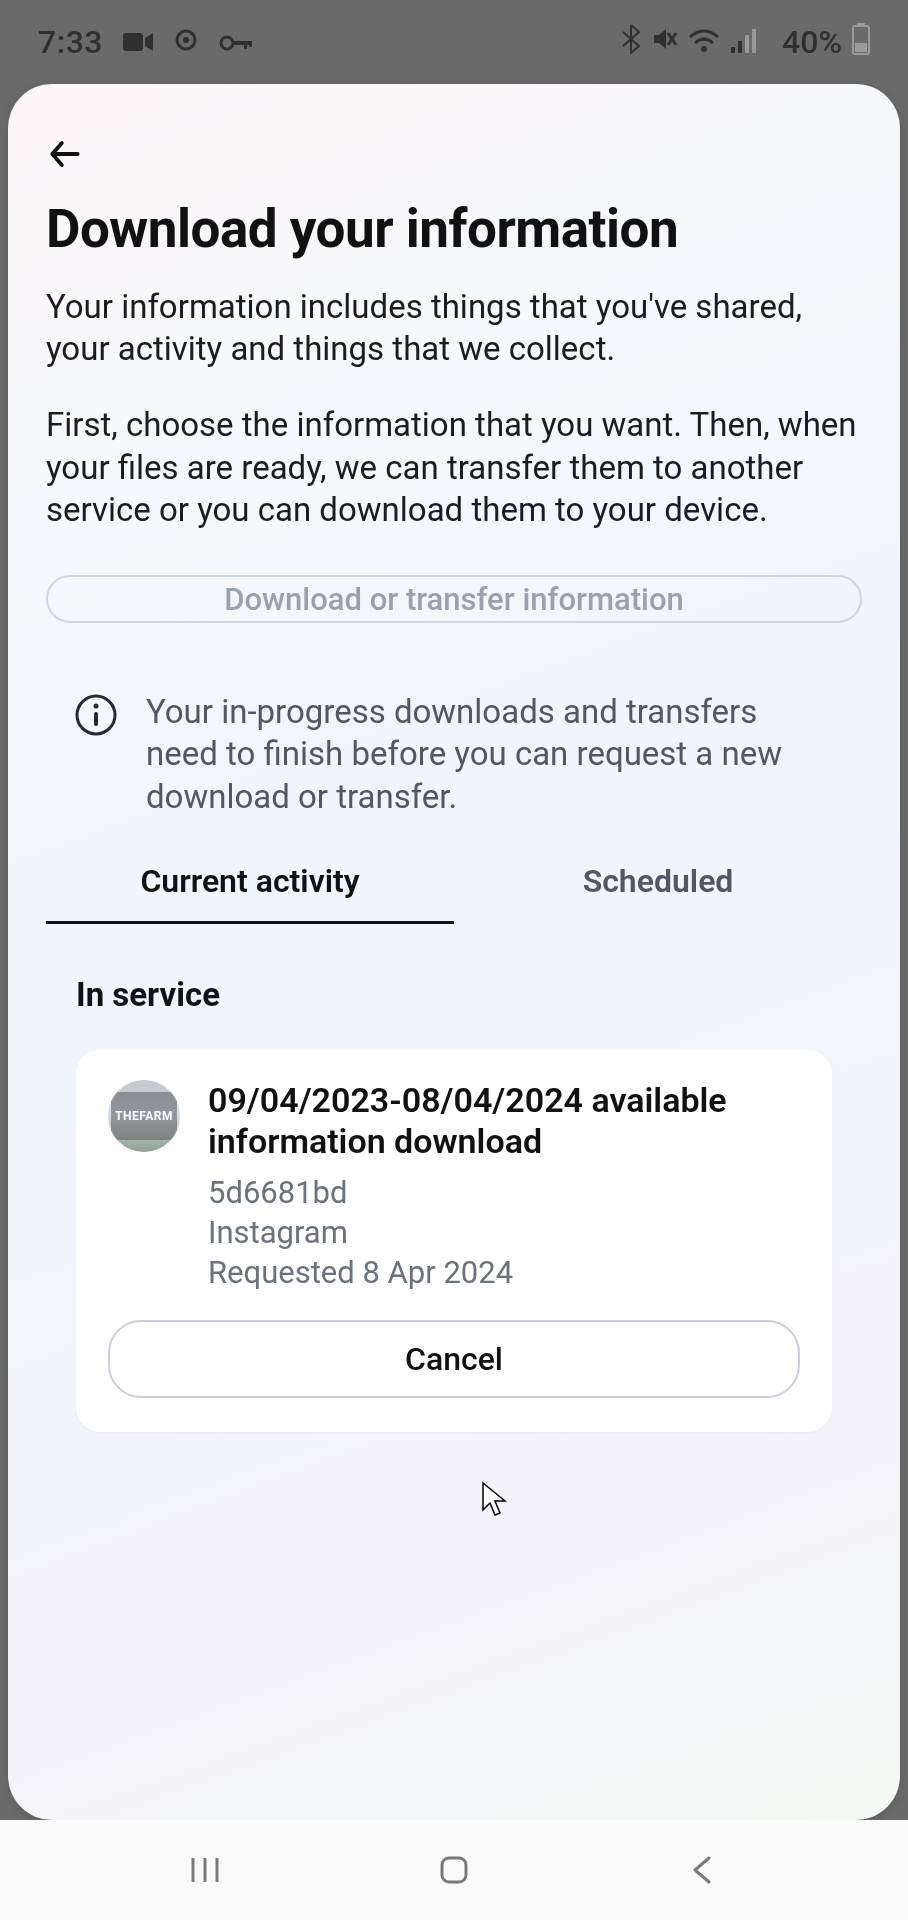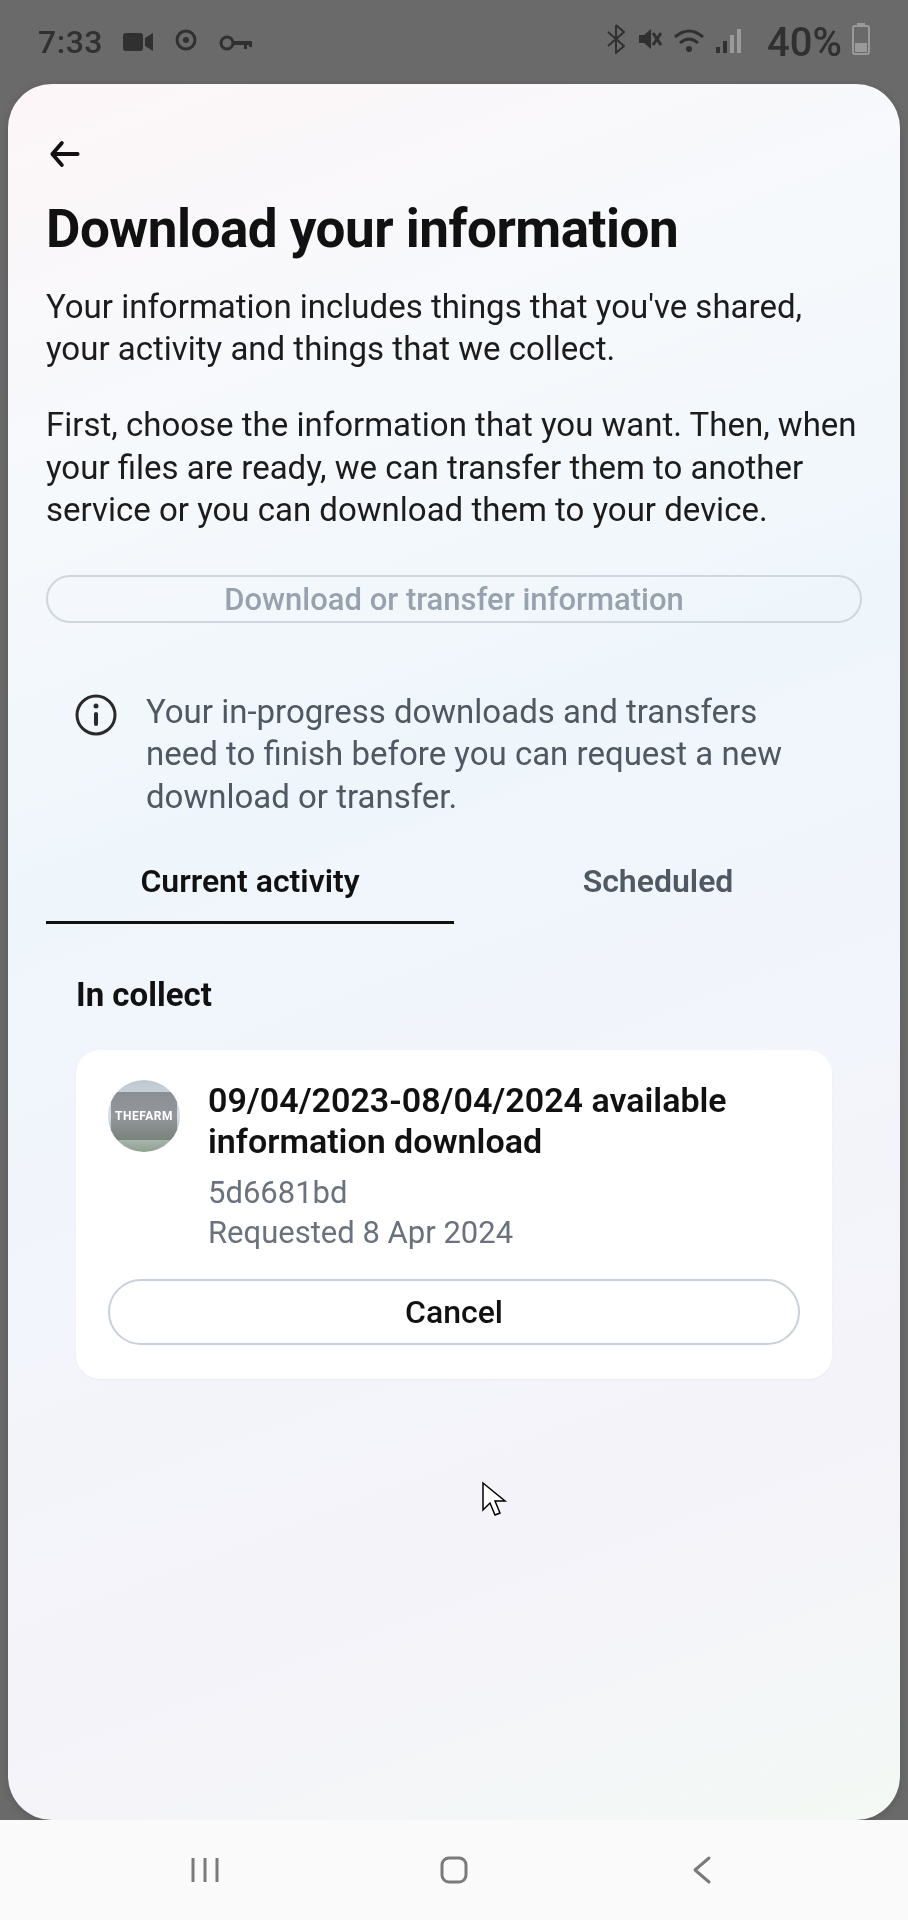--- a/index.html
+++ b/index.html
@@ -199,21 +199,21 @@
     margin-bottom: 10px;
   }
   .card-sub {
     font-size: 31px;
     color: #6a727d;
     line-height: 1.3;
   }
 
   .cancel-btn {
     width: 100%;
-    height: 66px;
+    height: 78px;
     border: 2px solid #c9d0d9;
     border-radius: 33px;
     background: transparent;
     color: #111;
     font-size: 32px;
     font-weight: 500;
     display: flex;
     align-items: center;
     justify-content: center;
     position: relative;
@@ -293,21 +293,21 @@
           </svg>
       </span>
       <span>
         <svg width="26" height="24" viewBox="0 0 26 24">
             <rect x="1" y="18" width="4" height="6" fill="#303030"></rect>
             <rect x="8" y="12" width="4" height="12" fill="#303030"></rect>
             <rect x="15" y="6" width="4" height="18" fill="#9a9a9a"></rect>
             <rect x="22" y="0" width="4" height="24" fill="#9a9a9a"></rect>
           </svg>
       </span>
-      <span style="font-size:40px;margin-left:16px;">40%</span>
+      <span style="font-size:32px;margin-left:16px;">40%</span>
       <span>
         <svg width="18" height="32" viewBox="0 0 18 32">
             <rect x="5" y="0" width="8" height="3" fill="#9a9a9a"></rect>
             <rect x="1" y="3" width="16" height="28" rx="2" fill="none" stroke="#9a9a9a" stroke-width="2"></rect>
             <rect x="3" y="20" width="12" height="9" fill="#9a9a9a"></rect>
           </svg>
       </span>
     </div>
   </div>
 
@@ -343,30 +343,31 @@
 
     <div class="tabs">
       <div class="tab active">
         <span>Current activity</span>
       </div>
       <div class="tab">
         <span>Scheduled</span>
       </div>
     </div>
 
-    <div class="section-title">In collect</div>
+    <div class="section-title">In service</div>
 
     <div class="card">
       <div class="card-top">
         <div class="avatar">
           <span class="avatar-txt">THEFARM</span>
         </div>
         <div class="card-body">
           <div class="card-title">09/04/2023-08/04/2024 available information download</div>
           <div class="card-sub">5d6681bd</div>
+          <div class="card-sub">Instagram</div>
           <div class="card-sub">Requested 8 Apr 2024</div>
         </div>
       </div>
       <button class="cancel-btn">
         <span>Cancel</span>
       </button>
     </div>
 
   </div>
 

